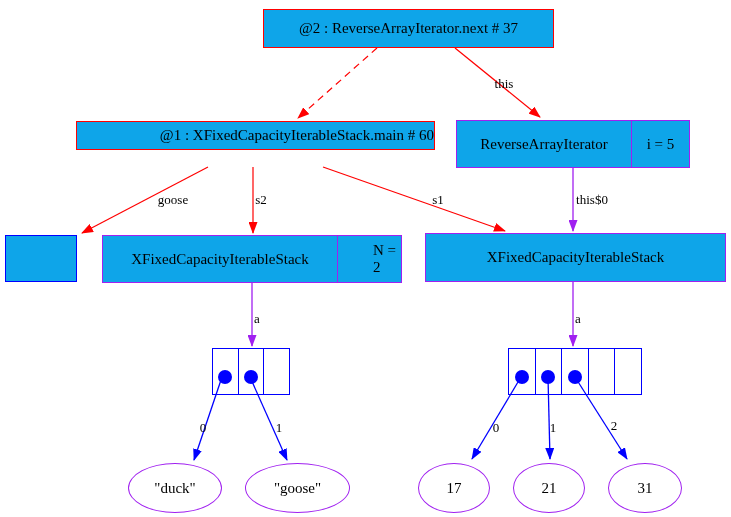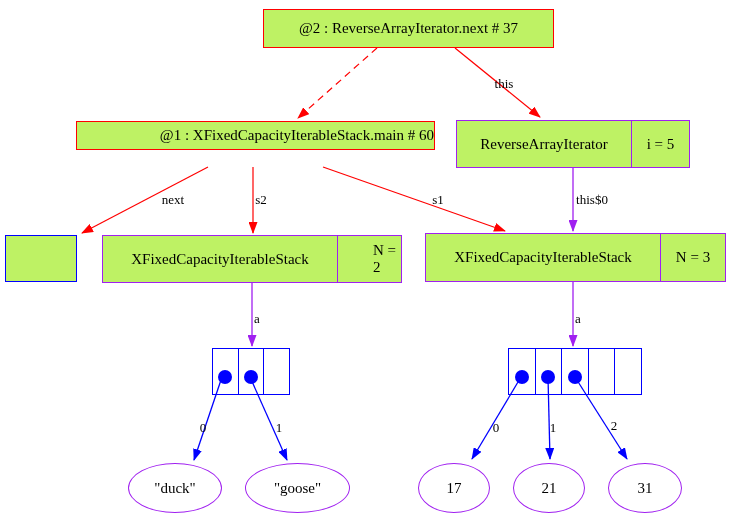--- a/index.html
+++ b/index.html
@@ -1,20 +1,20 @@
 <!DOCTYPE html>
 <html><head>
 <meta charset="utf-8">
 <style>
   html,body{margin:0;padding:0;background:#ffffff;}
   #canvas{
     position:relative;width:731px;height:517px;background:#ffffff;
     font-family:"Liberation Serif","DejaVu Serif",serif;color:#000000;overflow:hidden;
   }
-  .node{position:absolute;background:#bef264;box-sizing:border-box;z-index:1;
+  .node{position:absolute;background:#0ea5e9;box-sizing:border-box;z-index:1;
         display:flex;align-items:center;justify-content:center;font-size:15px;}
   .frame{border:1px solid #ff0000;}
   .obj{border:1px solid #a020f0;padding:0;}
   .obj .cellmain{flex:1;display:flex;align-items:center;justify-content:center;height:100%;}
   .obj .cellfield{display:flex;align-items:center;justify-content:center;height:100%;
                   border-left:1px solid #a020f0;box-sizing:border-box;}
   .emptybox{border:1px solid #0000ff;}
   .arr{position:absolute;display:flex;box-sizing:border-box;border:1px solid #0000ff;
        background:#ffffff;z-index:1;}
   .acell{flex:1;position:relative;box-sizing:border-box;border-left:1px solid #0000ff;}
@@ -55,23 +55,20 @@
       <span>XFixedCapacityIterableStack</span>
     </div>
     <div class="cellfield" style="width:64px;padding-left:35px;">
       <span>N = 2</span>
     </div>
   </div>
 
   <div class="node obj" style="left:425px;top:233px;width:301px;height:49px;">
     <div class="cellmain">
       <span>XFixedCapacityIterableStack</span>
-    </div>
-    <div class="cellfield" style="width:65px;">
-      <span>N = 3</span>
     </div>
   </div>
 
   <div class="arr" style="left:212px;top:348px;width:78px;height:47px;">
       <div class="acell">
         <span class="dot"></span>
       </div>
       <div class="acell">
         <span class="dot"></span>
       </div>
@@ -138,21 +135,21 @@
     <line x1="573" y1="282" x2="573" y2="346" stroke="#a020f0" stroke-width="1.3" marker-end="url(#ah-purple)"></line>
 
     <line x1="222" y1="377" x2="194" y2="460" stroke="#0000ff" stroke-width="1.3" marker-end="url(#ah-blue)"></line>
     <line x1="250" y1="377" x2="287" y2="460" stroke="#0000ff" stroke-width="1.3" marker-end="url(#ah-blue)"></line>
     <line x1="521" y1="377" x2="472" y2="459" stroke="#0000ff" stroke-width="1.3" marker-end="url(#ah-blue)"></line>
     <line x1="548" y1="377" x2="550" y2="459" stroke="#0000ff" stroke-width="1.3" marker-end="url(#ah-blue)"></line>
     <line x1="575" y1="377" x2="627" y2="459" stroke="#0000ff" stroke-width="1.3" marker-end="url(#ah-blue)"></line>
   </svg>
 
   <span class="elabel" style="left:504px;top:84px;">this</span>
-  <span class="elabel" style="left:173px;top:200px;">next</span>
+  <span class="elabel" style="left:173px;top:200px;">goose</span>
   <span class="elabel" style="left:261px;top:200px;">s2</span>
   <span class="elabel" style="left:438px;top:200px;">s1</span>
   <span class="elabel" style="left:592px;top:200px;">this$0</span>
   <span class="elabel" style="left:257px;top:319px;">a</span>
   <span class="elabel" style="left:578px;top:319px;">a</span>
   <span class="elabel" style="left:203px;top:428px;">0</span>
   <span class="elabel" style="left:279px;top:428px;">1</span>
   <span class="elabel" style="left:496px;top:428px;">0</span>
   <span class="elabel" style="left:553px;top:428px;">1</span>
   <span class="elabel" style="left:614px;top:426px;">2</span>

